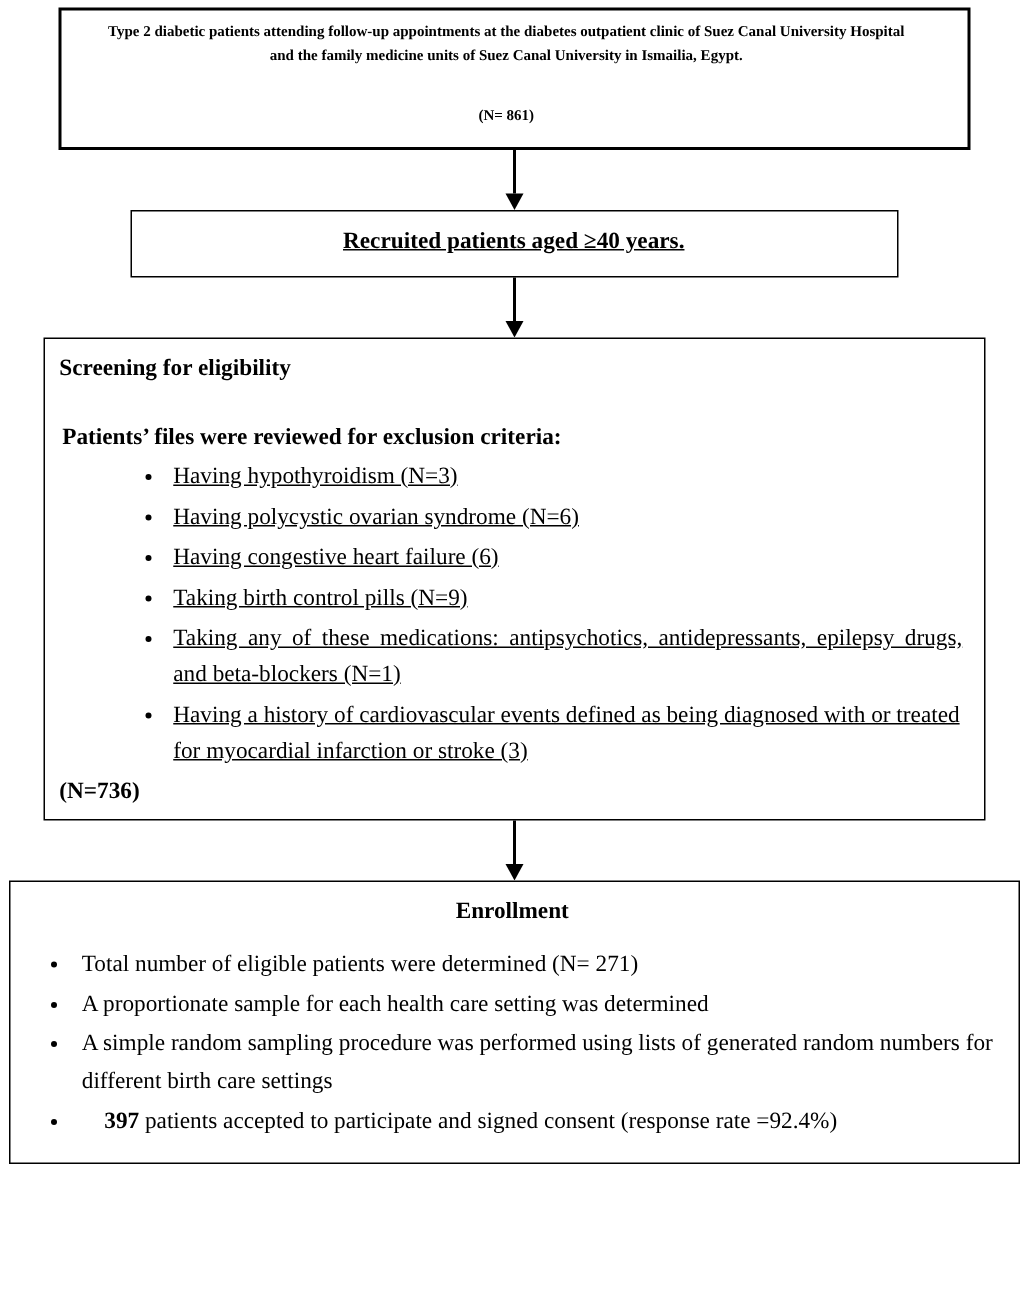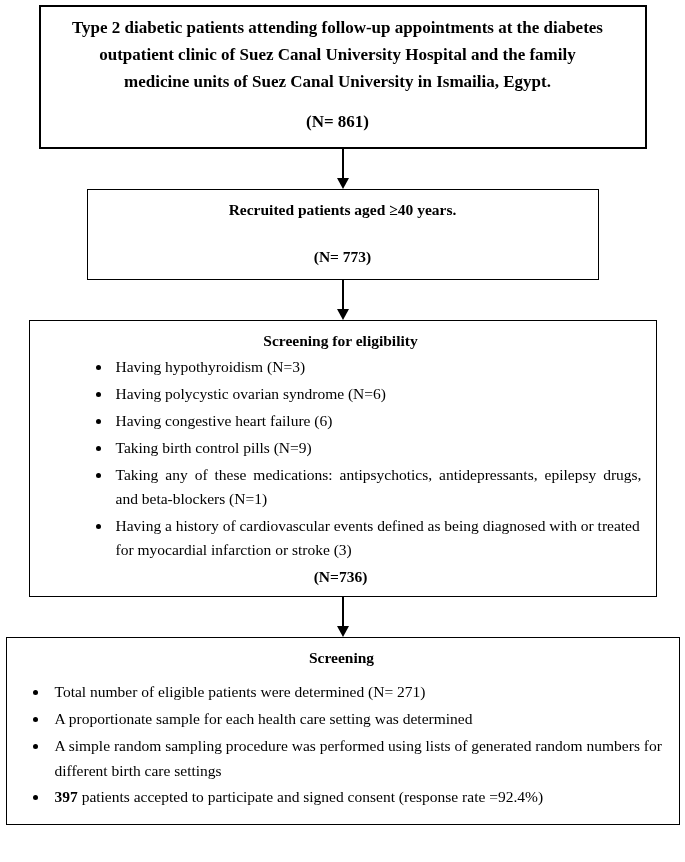--- a/index.html
+++ b/index.html
@@ -44,71 +44,73 @@
     border-right: 6px solid transparent;
     border-top: 11px solid #000;
   }
 
   
   .box-population {
     width: 608px;
     border-width: 2px;
     text-align: center;
     font-weight: bold;
-    font-size: 17px;
+    font-size: 10px;
     line-height: 1.6;
     padding: 7px 36px 12px 26px;
   }
   .box-population .n-line {
-    margin-top: 12px;
+    margin-top: 24px;
   }
 
   
   .box-recruited {
     width: 512px;
     margin-top: 0;
     text-align: center;
     font-weight: bold;
     font-size: 15.5px;
     line-height: 1.6;
     padding: 8px 20px 10px 20px;
+    text-decoration: underline;
   }
   .box-recruited .n-line {
     margin-top: 22px;
   }
 
   
   .box-screening {
     width: 628px;
     font-size: 15.5px;
     line-height: 1.55;
     padding: 6px 14px 6px 10px;
   }
   .box-screening .title {
-    text-align: center;
+    text-align: left;
     font-weight: bold;
     margin: 2px 0 0 0;
   }
   .box-screening .intro {
     font-weight: bold;
     margin: 22px 0 2px 2px;
   }
   .box-screening ul {
     margin: 2px 0 0 0;
     padding-left: 72px;
+    text-decoration: underline;
   }
   .box-screening li {
     margin-bottom: 3px;
     padding-left: 4px;
   }
   .box-screening li.justify {
     text-align: justify;
   }
   .box-screening .n-line {
-    text-align: center;
+    text-align: left;
     font-weight: bold;
     margin: 0;
   }
 
   
   .box-enrollment {
     width: 674px;
     font-size: 15.5px;
     line-height: 1.6;
     padding: 6px 16px 12px 14px;
@@ -119,67 +121,67 @@
     margin: 2px 0 10px 0;
   }
   .box-enrollment ul {
     margin: 0;
     padding-left: 28px;
   }
   .box-enrollment li {
     margin-bottom: 2px;
     padding-left: 6px;
   }
-  .bold { font-weight: bold; }
+  .bold { font-weight: bold; margin-left: 15px; }
 </style>
 </head>
 <body>
 
 <div class="flow">
 
   <div class="box box-population">
     <div>Type 2 diabetic patients attending follow-up appointments at the diabetes outpatient clinic of Suez Canal University Hospital and the family medicine units of Suez Canal University in Ismailia, Egypt.</div>
     <div class="n-line">(N= 861)</div>
   </div>
 
   <div class="arrow">
     <div class="shaft"></div>
     <div class="head"></div>
   </div>
 
   <div class="box box-recruited">
     <div>Recruited patients aged ≥40 years.</div>
-    <div class="n-line">(N= 773)</div>
   </div>
 
   <div class="arrow">
     <div class="shaft"></div>
     <div class="head"></div>
   </div>
 
   <div class="box box-screening">
     <div class="title">Screening for eligibility</div>
+    <div class="intro">Patients’ files were reviewed for exclusion criteria:</div>
     <ul>
       <li>Having hypothyroidism (N=3)</li>
       <li>Having polycystic ovarian syndrome (N=6)</li>
       <li>Having congestive heart failure (6)</li>
       <li>Taking birth control pills (N=9)</li>
       <li class="justify">Taking any of these medications: antipsychotics, antidepressants, epilepsy drugs, and beta-blockers (N=1)</li>
       <li>Having a history of cardiovascular events defined as being diagnosed with or treated for myocardial infarction or stroke (3)</li>
     </ul>
     <div class="n-line">(N=736)</div>
   </div>
 
   <div class="arrow">
     <div class="shaft"></div>
     <div class="head"></div>
   </div>
 
   <div class="box box-enrollment">
-    <div class="title">Screening</div>
+    <div class="title">Enrollment</div>
     <ul>
       <li>Total number of eligible patients were determined (N= 271)</li>
       <li>A proportionate sample for each health care setting was determined</li>
       <li>A simple random sampling procedure was performed using lists of generated random numbers for different birth care settings</li>
       <li><span class="bold">397</span><span> patients accepted to participate and signed consent (response rate =92.4%)</span></li>
     </ul>
   </div>
 
 </div>
 

